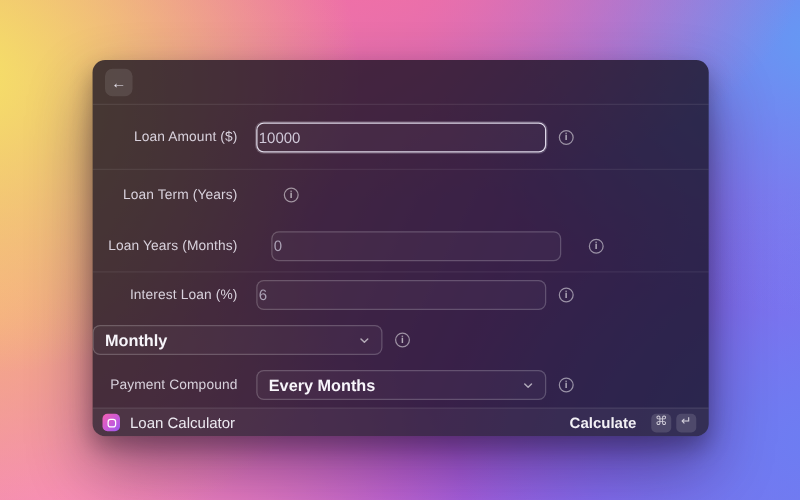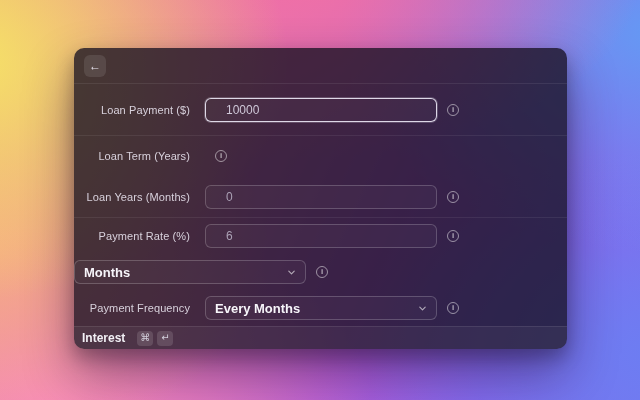--- a/index.html
+++ b/index.html
@@ -37,34 +37,34 @@
     font-size:12px; line-height:1; cursor:pointer;
     display:flex; align-items:center; justify-content:center;
     font-family:inherit;
   }
   .section { flex:none; border-bottom:1px solid rgba(255,255,255,0.07); display:flex; flex-direction:column; justify-content:center; }
   .s1 { height:52px; }
   .s2 { height:82px; }
   .s3 { height:108px; border-bottom:none; }
   .row { display:flex; align-items:center; padding-left:0; }
   .s1 .row { height:52px; }
-  .s2 .row { height:41px; }
+  .s2 .row { height:41px;gap:12px; }
   .s3 .row { height:36px; }
   .row-label {
     width:116px; flex:none; text-align:right;
     font-size:11px; font-weight:500; color:#d8d1dc; margin-right:15px;
     letter-spacing:0.1px;
   }
   .tinput, .sinput {
     width:232px; height:24px; flex:none;
     border-radius:6px; border:1px solid rgba(255,255,255,0.20);
     background:rgba(255,255,255,0.03);
   }
   .tinput {
-    color:#aba1b5; font-size:12px; padding:0 20px; outline:none;
+    color:#aba1b5; font-size:12px; padding:0 1px; outline:none;
     font-family:inherit;
   }
   .tinput.focused {
     border:1px solid rgba(236,231,245,0.92);
     box-shadow:0 0 0 1px rgba(236,231,245,0.22);
     color:#cfc8d8;
   }
   .sinput {
     display:flex; align-items:center; justify-content:space-between;
     padding:0 9px; cursor:pointer;
@@ -107,21 +107,21 @@
   <div class="window">
 
     <div class="header">
       <button class="back-btn">
         <span>←</span>
       </button>
     </div>
 
     <div class="section s1">
       <div class="row">
-        <label class="row-label">Loan Payment ($)</label>
+        <label class="row-label">Loan Amount ($)</label>
         <input class="tinput focused" value="10000" style="">
         <span class="info">
             <span>i</span>
           </span>
       </div>
     </div>
 
     <div class="section s2">
       <div class="row">
         <label class="row-label">Loan Term (Years)</label>
@@ -133,57 +133,63 @@
         <label class="row-label">Loan Years (Months)</label>
         <input class="tinput" value="0" style="">
         <span class="info">
             <span>i</span>
           </span>
       </div>
     </div>
 
     <div class="section s3">
       <div class="row">
-        <label class="row-label">Payment Rate (%)</label>
+        <label class="row-label">Interest Loan (%)</label>
         <input class="tinput" value="6" style="">
         <span class="info">
             <span>i</span>
           </span>
       </div>
       <div class="row">
         <div class="sinput">
-          <span class="sval">Months</span>
+          <span class="sval">Monthly</span>
           <span class="chev">
             <svg width="9" height="9" viewBox="0 0 10 10">
                 <path d="M2 3.5 L5 6.5 L8 3.5" stroke="rgba(255,255,255,0.6)" fill="none" stroke-width="1.3" stroke-linecap="round" stroke-linejoin="round"></path>
               </svg>
           </span>
         </div>
         <span class="info">
             <span>i</span>
           </span>
       </div>
       <div class="row">
-        <label class="row-label">Payment Frequency</label>
+        <label class="row-label">Payment Compound</label>
         <div class="sinput">
           <span class="sval">Every Months</span>
           <span class="chev">
             <svg width="9" height="9" viewBox="0 0 10 10">
                 <path d="M2 3.5 L5 6.5 L8 3.5" stroke="rgba(255,255,255,0.6)" fill="none" stroke-width="1.3" stroke-linecap="round" stroke-linejoin="round"></path>
               </svg>
           </span>
         </div>
         <span class="info">
             <span>i</span>
           </span>
       </div>
     </div>
 
     <div class="footer">
+      <div class="footer-left">
+        <span class="app-icon">
+          <span class="app-icon-inner"></span>
+        </span>
+        <span class="app-name">Loan Calculator</span>
+      </div>
       <div class="footer-right">
-        <span class="calc-label">Interest</span>
+        <span class="calc-label">Calculate</span>
         <span class="kbd">⌘</span>
         <span class="kbd">↵</span>
       </div>
     </div>
 
   </div>
 </div>
 
 </body></html>

